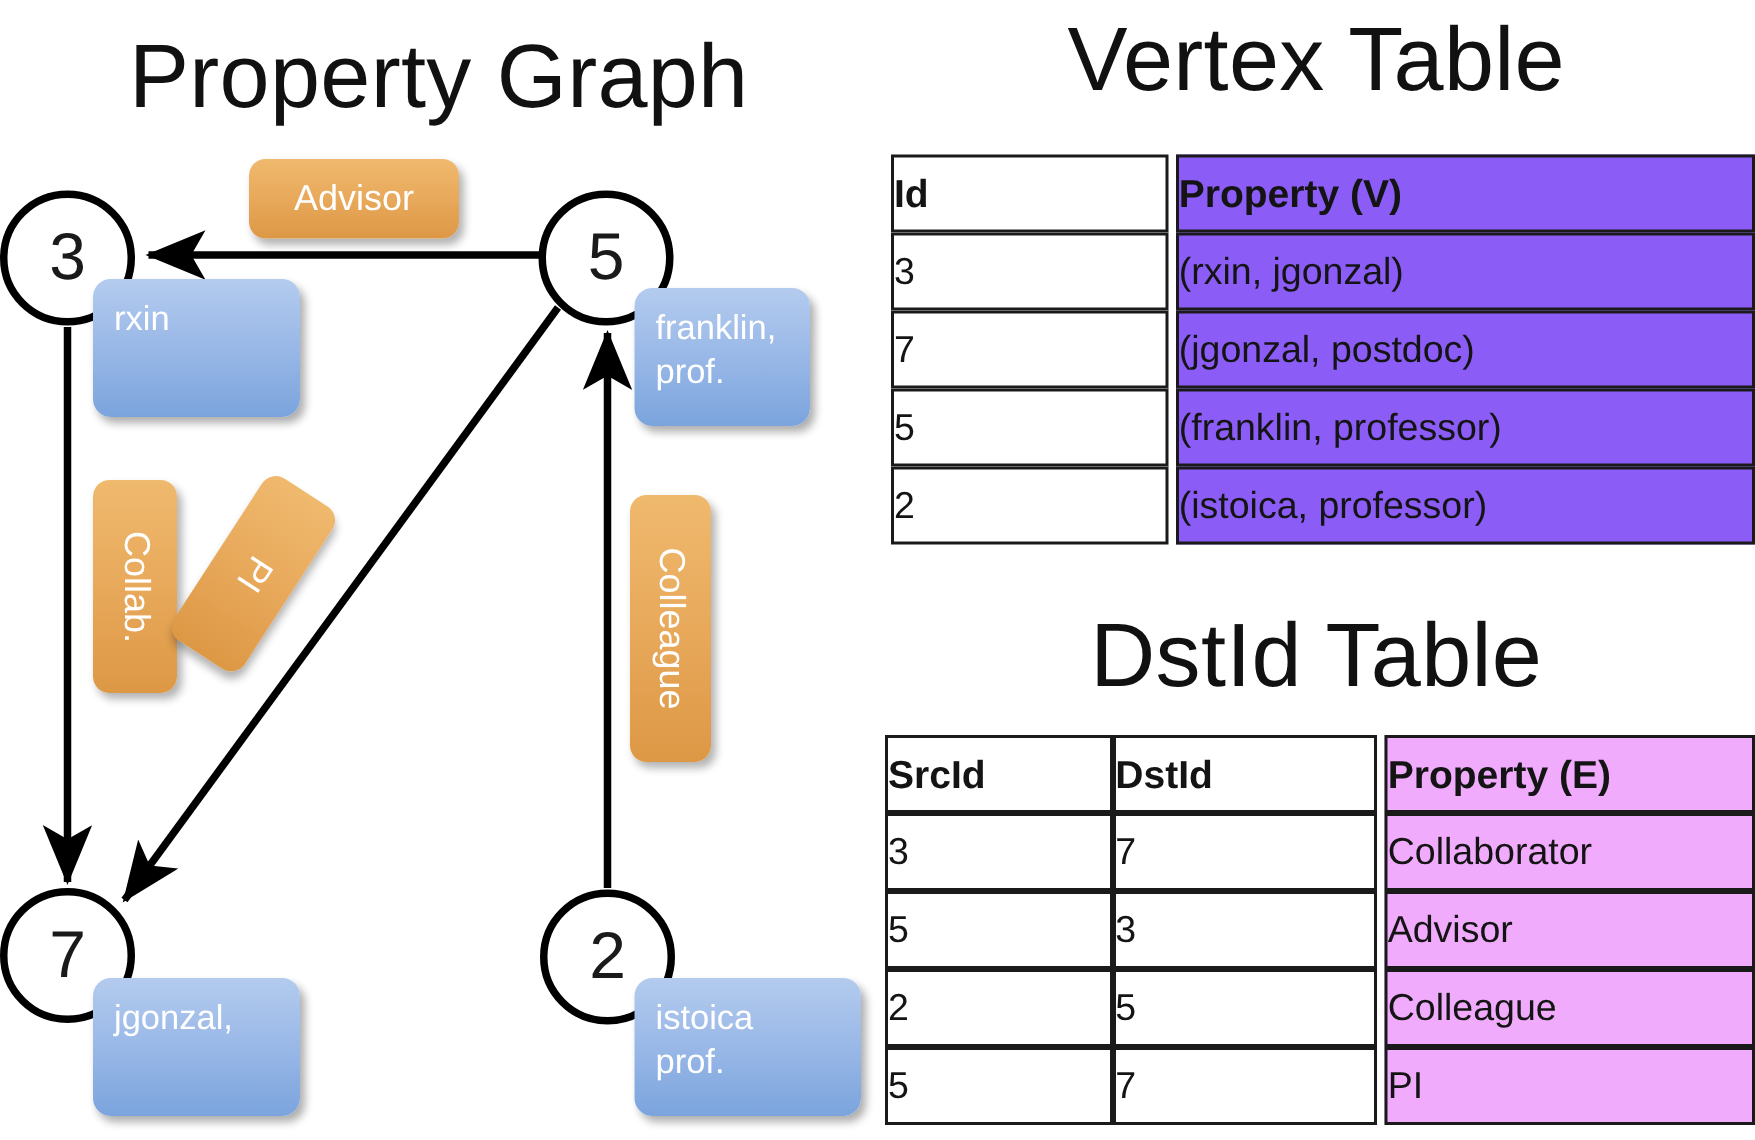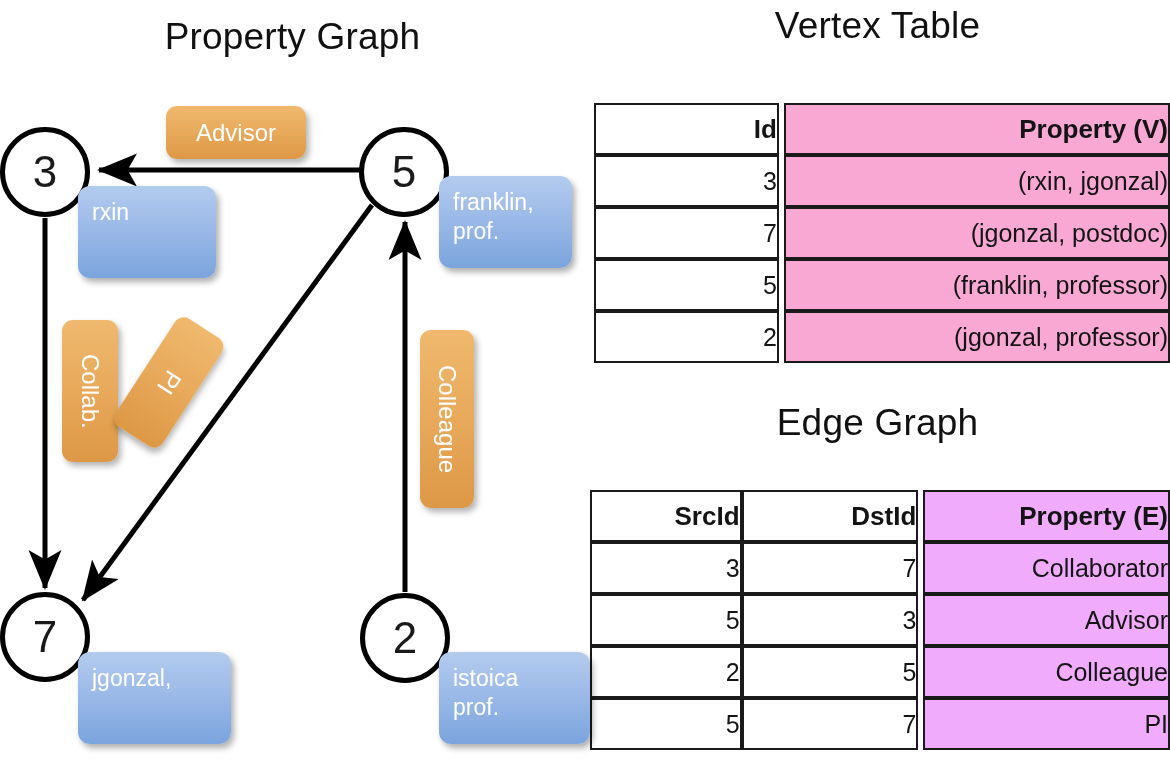--- a/index.html
+++ b/index.html
@@ -14,21 +14,21 @@
     overflow: hidden;
     font-family: "Liberation Sans", sans-serif;
     color: #000000;
   }
 
   
   .title {
     position: absolute;
     font-family: "Liberation Sans", sans-serif;
     font-weight: 300;
-    font-size: 37px;
+    font-size: 60px;
     letter-spacing: 0.2px;
     color: #111111;
     text-align: center;
     white-space: nowrap;
   }
   #title-property-graph { left: 0px;   top: 16px;  width: 585px; }
   #title-vertex-table   { left: 585px; top: 5px;  width: 585px; }
   #title-edge-table     { left: 585px; top: 402px; width: 585px; }
 
   
@@ -71,25 +71,24 @@
     background: linear-gradient(to bottom, #b3cbee 0%, #9cbae8 45%, #7ba4dd 100%);
     box-shadow: 3px 4px 6px rgba(0,0,0,0.32);
     color: #ffffff;
     font-family: "Liberation Sans", sans-serif;
     font-weight: 400;
     font-size: 23px;
     line-height: 1.28;
     padding: 12px 0 0 14px;
     box-sizing: border-box;
     z-index: 5;
-    margin-left: 16px;
   }
   #prop-box-rxin     { left: 62px;  top: 186px; width: 138px; height: 92px; }
-  #prop-box-franklin { left: 423px; top: 176px; width: 133px; height: 92px; }
-  #prop-box-jgonzal  { left: 62px;  top: 652px; width: 153px; height: 92px; }
+  #prop-box-franklin { left: 423px; top: 192px; width: 117px; height: 92px; }
+  #prop-box-jgonzal  { left: 62px;  top: 652px; width: 138px; height: 92px; }
   #prop-box-istoica  { left: 423px; top: 652px; width: 151px; height: 92px; }
 
   
   .edge-label {
     position: absolute;
     border-radius: 11px;
     background: linear-gradient(to bottom, #efb96e 0%, #e8a95b 50%, #dd9845 100%);
     box-shadow: 3px 4px 6px rgba(0,0,0,0.30);
     color: #ffffff;
     font-family: "Liberation Sans", sans-serif;
@@ -134,49 +133,49 @@
   
   .data-table {
     position: absolute;
     border-collapse: separate;
     border-spacing: 0;
     font-family: "Liberation Sans", sans-serif;
   }
   .data-table td, .data-table th {
     border: 2px solid #1a1a1a;
     padding: 0;
-    text-align: right;
+    text-align: left;
     vertical-align: middle;
     font-weight: 300;
     font-size: 25px;
     color: #141414;
     background: #ffffff;
     height: 48px;
   }
   .data-table th {
     font-weight: 700;
     font-size: 26px;
   }
   .cell-gap { border: none !important; background: transparent !important; width: 5px; padding:0; }
 
   #vertex-table { left: 594px; top: 103px; }
   #vertex-table .col-id   { width: 182px; }
-  #vertex-table .col-prop { width: 384px; background: #f9a8d4; }
+  #vertex-table .col-prop { width: 384px; background: #8b5cf6; }
 
   #edge-table { left: 590px; top: 490px; }
   #edge-table .col-src  { width: 150px; }
   #edge-table .col-dst  { width: 176px; }
   #edge-table .col-prop { width: 246px; background: #f0abfc; }
 </style>
 </head>
 <body>
 
 <div class="title" id="title-property-graph">Property Graph</div>
 <div class="title" id="title-vertex-table">Vertex Table</div>
-<div class="title" id="title-edge-table">Edge Graph</div>
+<div class="title" id="title-edge-table">DstId Table</div>
 
 <div id="graph-panel">
 
   <svg id="graph-edges" viewBox="0 0 585 760">
     <defs>
       <marker id="arrowhead" markerWidth="9" markerHeight="9" refX="7.6" refY="3.3" orient="auto" markerUnits="strokeWidth">
         <path d="M0,0 L8,3.3 L0,6.6 L1.9,3.3 z" fill="#000000"></path>
       </marker>
     </defs>
 
@@ -251,21 +250,21 @@
       <td class="col-prop">(jgonzal, postdoc)</td>
     </tr>
     <tr>
       <td class="col-id">5</td>
       <td class="cell-gap"></td>
       <td class="col-prop">(franklin, professor)</td>
     </tr>
     <tr>
       <td class="col-id">2</td>
       <td class="cell-gap"></td>
-      <td class="col-prop">(jgonzal, professor)</td>
+      <td class="col-prop">(istoica, professor)</td>
     </tr>
   </tbody>
 </table>
 
 <table class="data-table" id="edge-table">
   <thead>
     <tr>
       <th class="col-src">SrcId</th>
       <th class="col-dst">DstId</th>
       <td class="cell-gap"></td>

